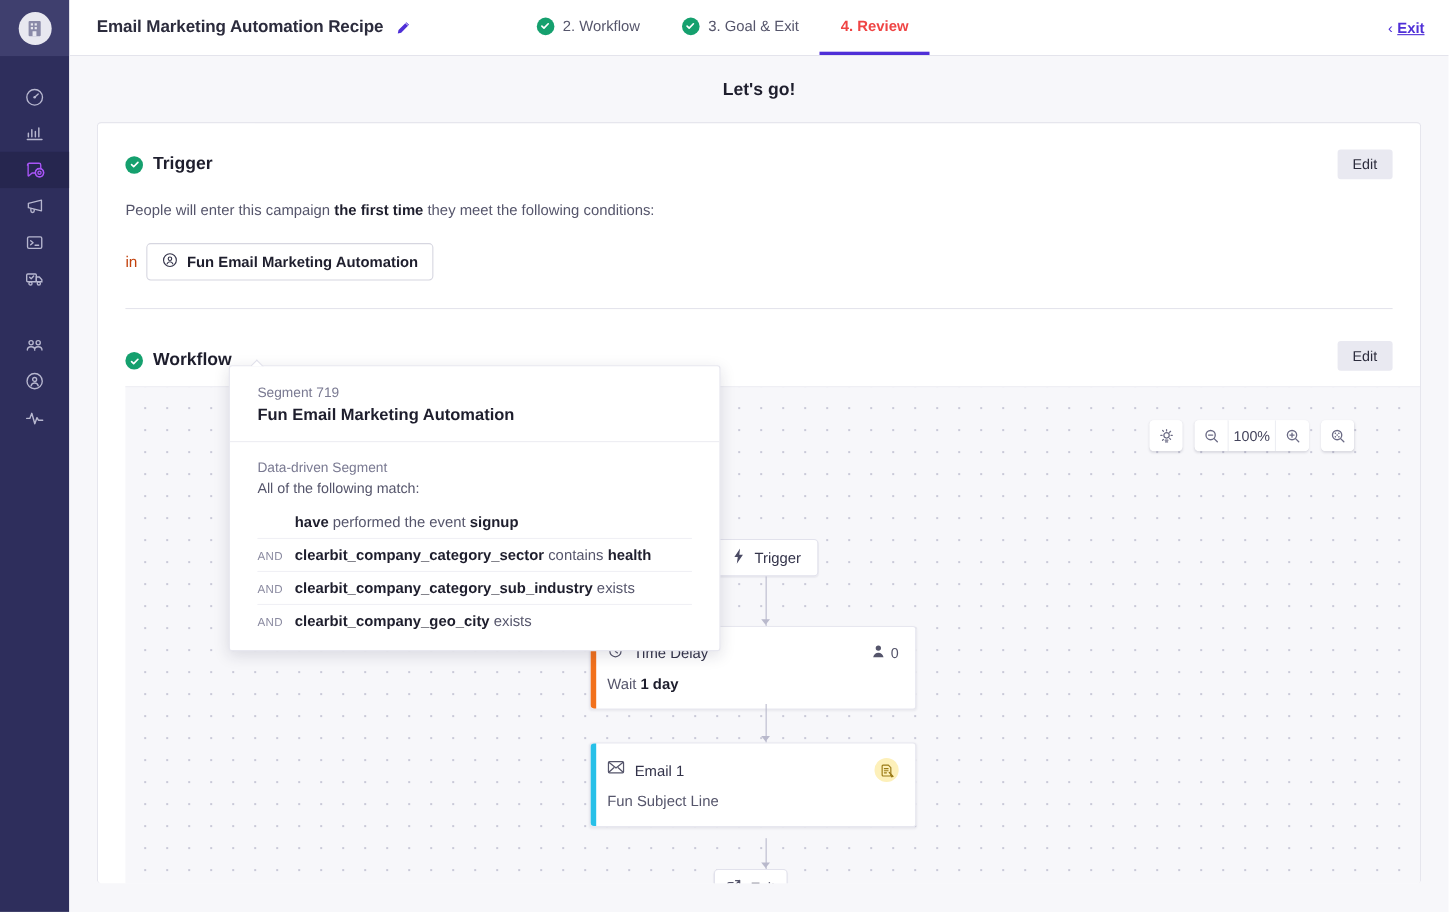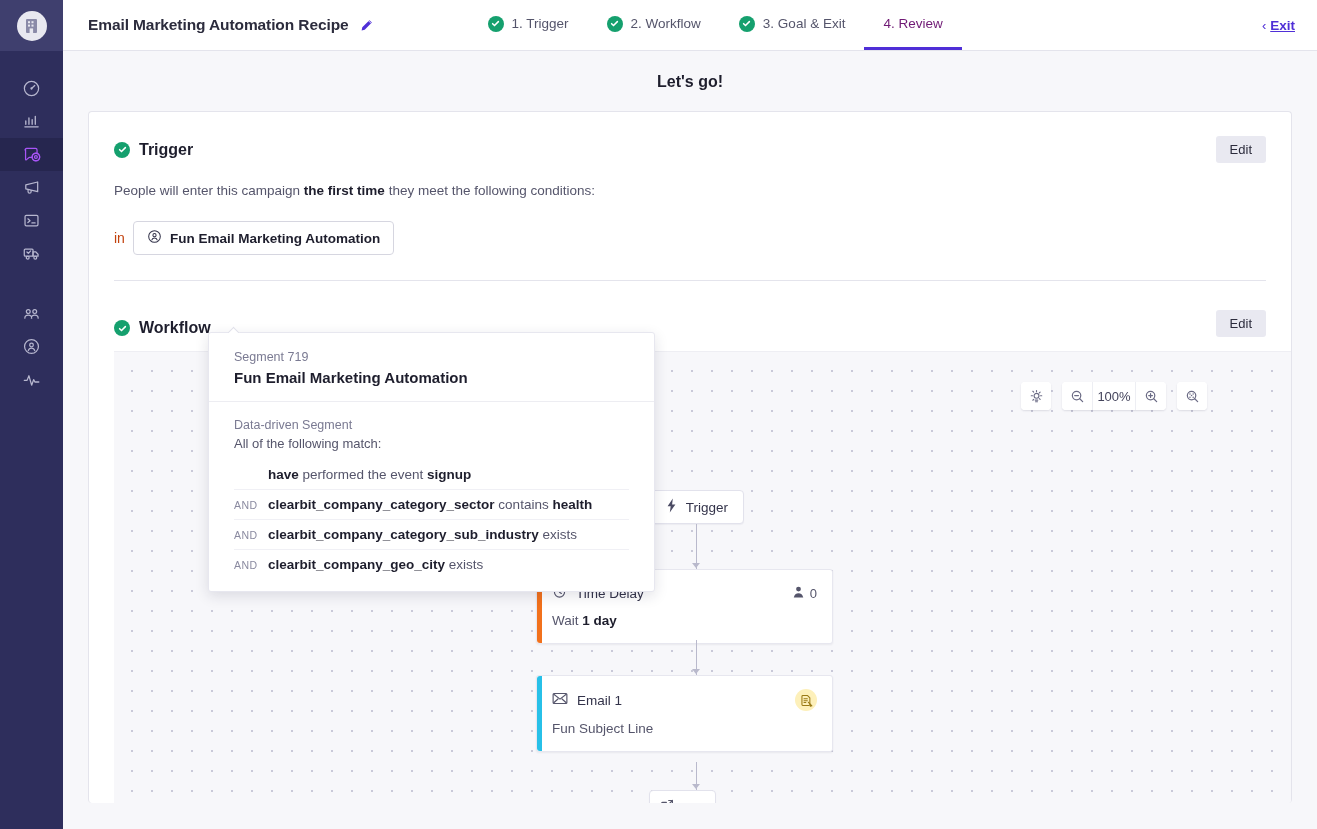--- a/index.html
+++ b/index.html
@@ -53,21 +53,21 @@
   .header-title { font-size: 15.5px; font-weight: bold; color: #2c2c3d; letter-spacing: -0.1px; }
   .pencil-btn { display: flex; align-items: center; cursor: pointer; }
   .tabs { display: flex; align-items: stretch; margin-left: 95px; gap: 0; }
   .tab {
     display: flex; align-items: center; gap: 8px;
     padding: 0 19px; cursor: pointer;
     font-size: 13.5px; color: #55556b;
     border-bottom: 3px solid transparent;
     position: relative;
   }
-  .tab.active { color: #701a75; font-weight: normal; border-bottom-color: #4f2fd7; }
+  .tab.active { color: #ef4444; font-weight: bold; border-bottom-color: #4f2fd7; }
   .check {
     width: 16px; height: 16px; border-radius: 50%;
     background: #15a06e; display: flex; align-items: center; justify-content: center;
     flex: 0 0 16px;
   }
   .exit-link {
     margin-left: auto; display: flex; align-items: center; gap: 4px;
     padding-right: 22px; color: #4f2fd7; font-size: 13.5px; font-weight: bold;
     cursor: pointer;
   }
@@ -125,21 +125,21 @@
     overflow: hidden;
   }
   .canvas-dots {
     position: absolute; inset: 0;
     background-image: radial-gradient(#c9c9d8 1px, transparent 1.2px);
     background-size: 20px 20px;
     background-position: 8px 9px;
   }
 
   .zoom-controls {
-    position: absolute; top: 30px; right: 84px;
+    position: absolute; top: 30px; right: 60px;
     display: flex; align-items: center; gap: 11px; z-index: 5;
   }
   .zc-group { display: flex; background: #fff; border-radius: 4px; box-shadow: 0 1px 2px rgba(40,40,70,.13); overflow: hidden; }
   .zc-btn {
     width: 30px; height: 28px; display: flex; align-items: center; justify-content: center;
     background: #fff; border: none; cursor: pointer; color: #6b6b85;
   }
   .zc-level {
     display: flex; align-items: center; justify-content: center;
     min-width: 44px; font-size: 13px; color: #44445c; background: #fff;
@@ -350,28 +350,20 @@
         <span class="header-title">Email Marketing Automation Recipe</span>
         <span class="pencil-btn">
           <svg width="15" height="15" viewBox="0 0 16 16" fill="none">
               <path d="M11.1 2.3l2.6 2.6-7.6 7.6-3.3.7.7-3.3 7.6-7.6z" fill="#4f2fd7"></path>
               <path d="M10.3 3.1l2.6 2.6" stroke="#fff" stroke-width="0.9"></path>
             </svg>
         </span>
       </div>
 
       <div class="tabs">
-        <div class="tab">
-          <span class="check">
-            <svg width="9" height="9" viewBox="0 0 10 10" fill="none" stroke="#fff" stroke-width="1.7" stroke-linecap="round" stroke-linejoin="round">
-                <path d="M1.8 5.2l2.1 2.1L8.2 2.9"></path>
-              </svg>
-          </span>
-          <span>1. Trigger</span>
-        </div>
         <div class="tab">
           <span class="check">
             <svg width="9" height="9" viewBox="0 0 10 10" fill="none" stroke="#fff" stroke-width="1.7" stroke-linecap="round" stroke-linejoin="round">
                 <path d="M1.8 5.2l2.1 2.1L8.2 2.9"></path>
               </svg>
           </span>
           <span>2. Workflow</span>
         </div>
         <div class="tab">
           <span class="check">

